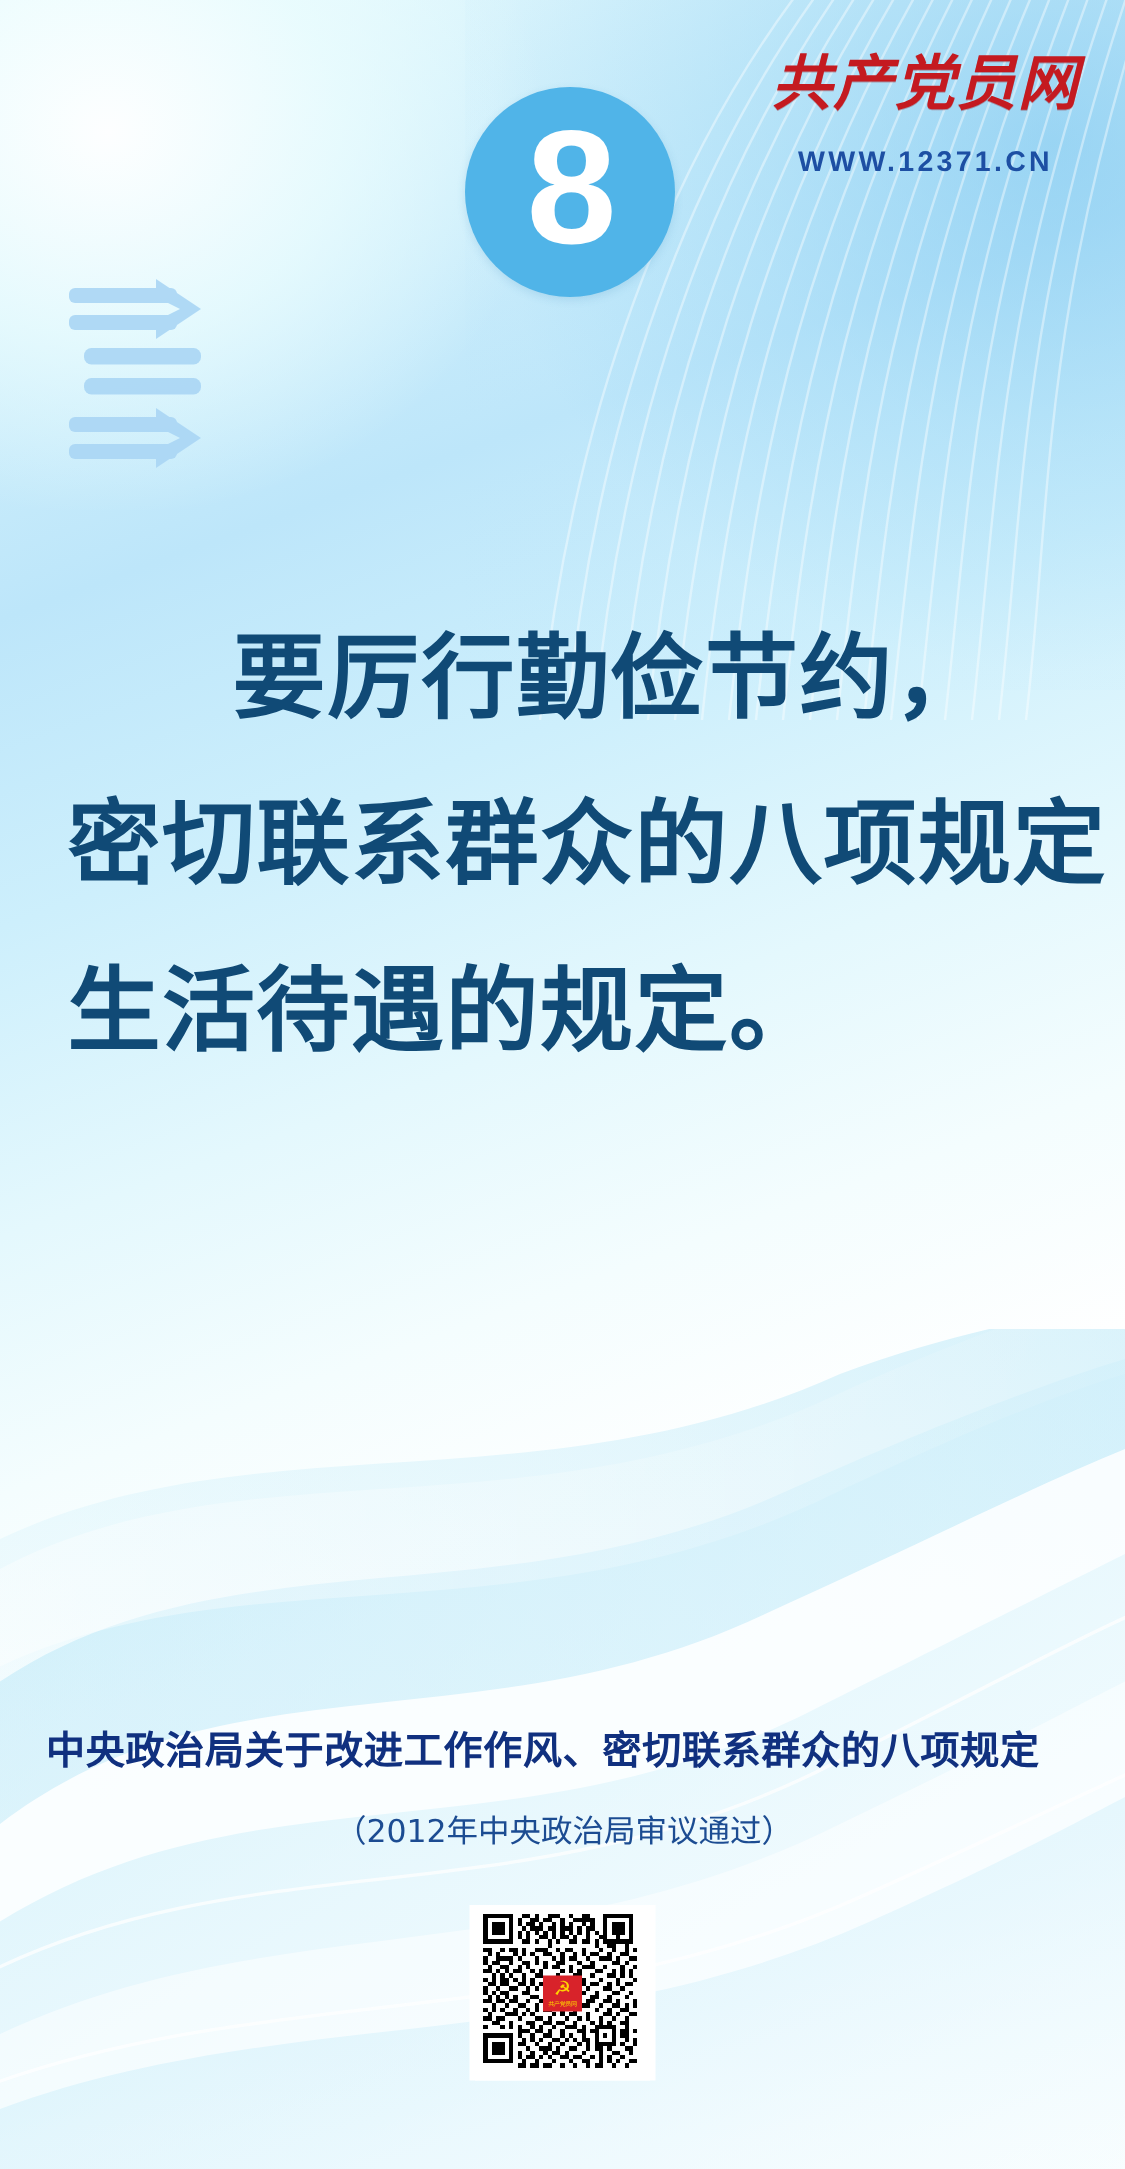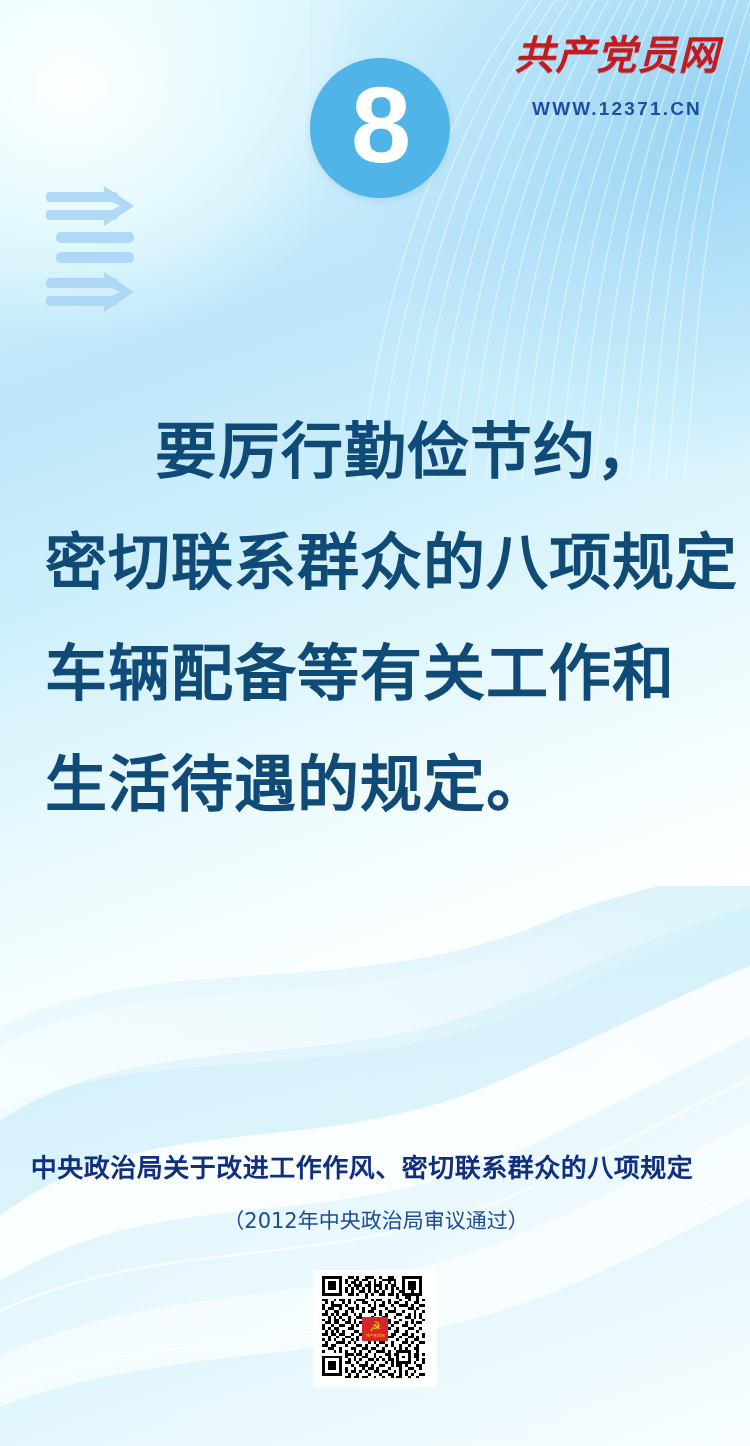--- a/index.html
+++ b/index.html
@@ -352,21 +352,20 @@
           <path d="M58,0 L88,20 L58,40 L58,28 L74,20 L58,12 Z"></path>
         </g>
       </g>
     </svg>
   </div>
 
 
   <div class="body-text">
     <span class="line indent">要厉行勤俭节约，</span>
     <span class="line">密切联系群众的八项规定</span>
-    <span class="line">车辆配备等有关工作和</span>
     <span class="line">生活待遇的规定。</span>
   </div>
 
   <div class="footer-title">中央政治局关于改进工作作风、密切联系群众的八项规定</div>
   <div class="footer-sub">（2012年中央政治局审议通过）</div>
 
   <div class="qr-wrap">
     <svg width="124" height="117" viewBox="0 0 41 41" shape-rendering="crispEdges" xmlns="http://www.w3.org/2000/svg">
       <rect width="41" height="41" fill="#ffffff"></rect>
       <g fill="#000000">

